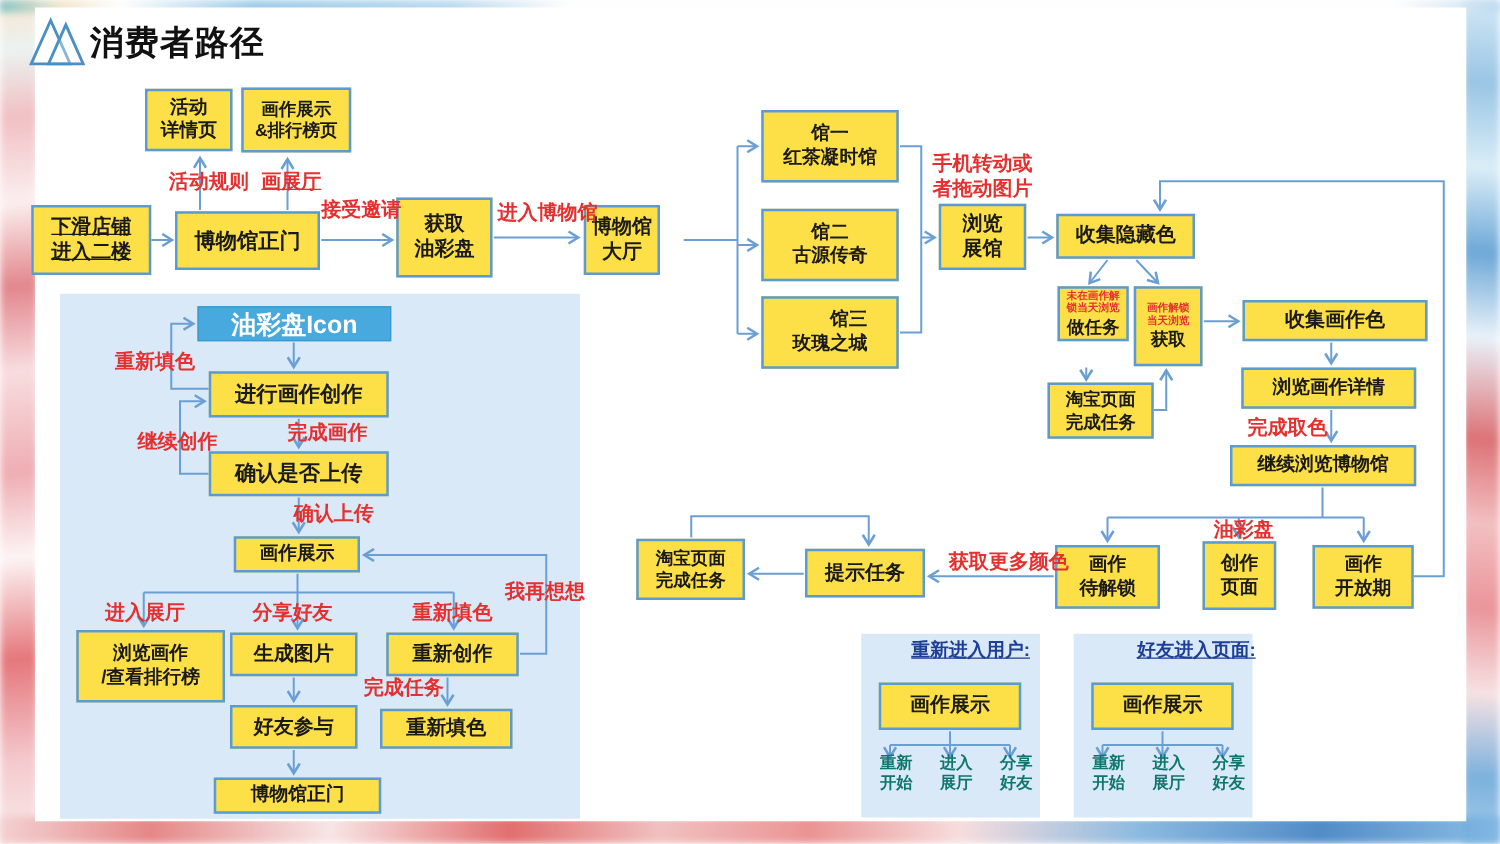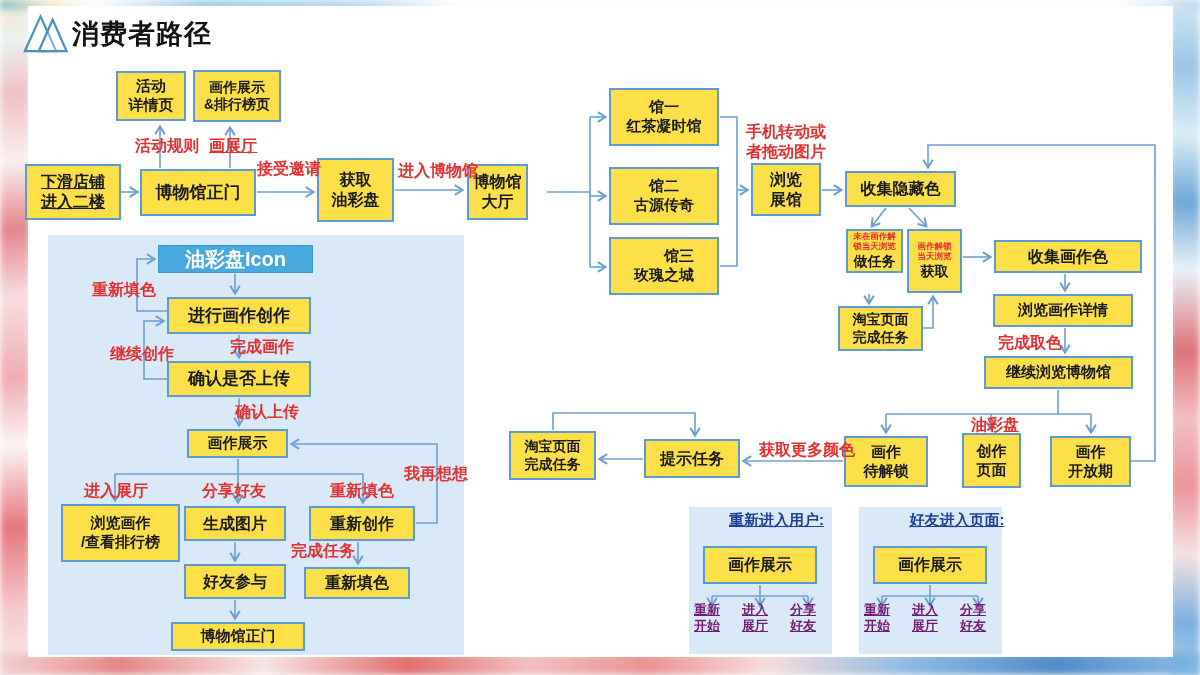--- a/index.html
+++ b/index.html
@@ -25,21 +25,21 @@
        flex-direction:column;align-items:center;justify-content:center;text-align:center;
        color:#1a1a1a;font-weight:600;line-height:1.25;box-sizing:border-box;}
   .box span{white-space:pre-line;}
   .hdr{position:absolute;background:#47a9de;border:1px solid #3a97cf;color:#fff;
        display:flex;align-items:center;justify-content:center;font-weight:700;box-sizing:border-box;}
   .panel{position:absolute;background:#d9e9f8;}
   .rlabel{position:absolute;color:#e53030;font-weight:700;font-size:16px;white-space:pre-line;line-height:1.25;}
   .note{font-size:8.5px;color:#e53030;font-weight:700;line-height:1.2;white-space:pre-line;}
   .note-main{font-size:14px;font-weight:600;margin-top:2px;}
   .ptitle{position:absolute;color:#1f3f97;font-weight:700;font-size:15px;text-decoration:underline;text-align:center;padding-left:16px;}
-  .popt{position:absolute;color:#701a75;font-weight:700;font-size:13px;text-align:left;white-space:pre-line;line-height:1.2;text-decoration:underline;}
+  .popt{position:absolute;color:#0f766e;font-weight:700;font-size:13px;text-align:right;white-space:pre-line;line-height:1.2;}
   svg.arrows{position:absolute;left:0;top:0;pointer-events:none;}
 </style>
 </head>
 <body>
 
 <div class="stage">
   <div class="wc wc-left"></div>
   <div class="wc wc-right"></div>
   <div class="wc wc-bottom"></div>
   <div class="wc wc-top"></div>

